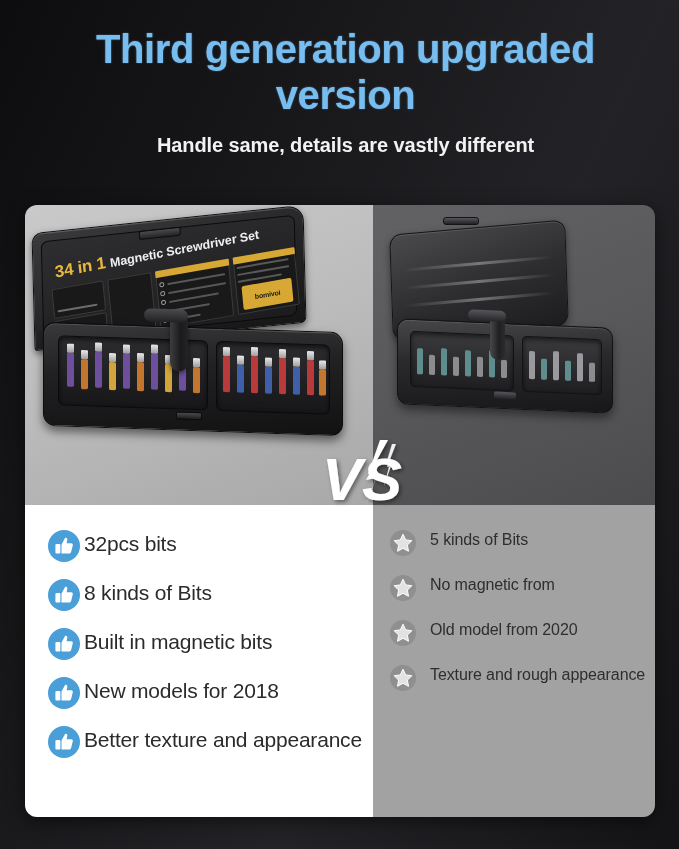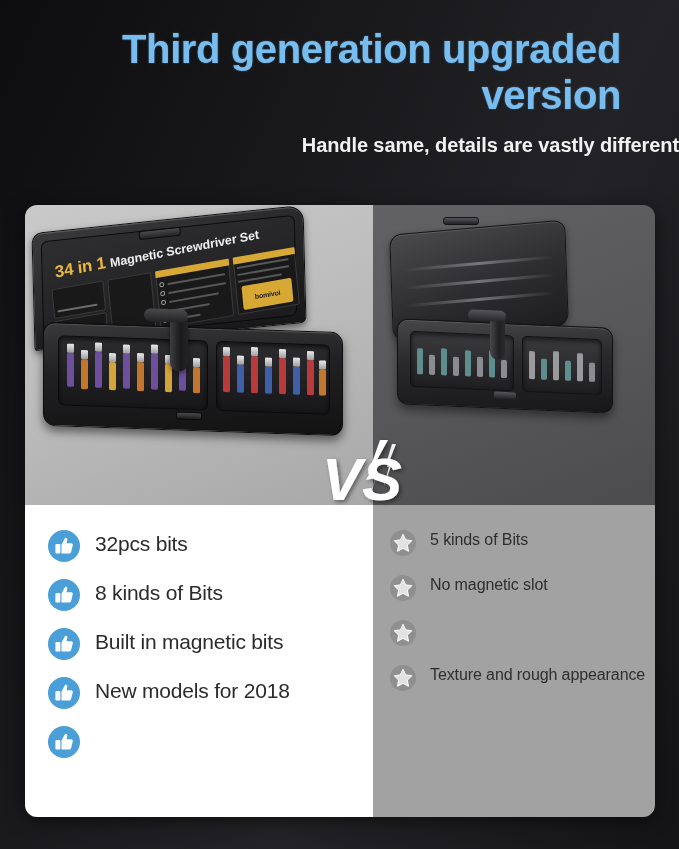--- a/index.html
+++ b/index.html
@@ -9,21 +9,21 @@
     font-family: "Liberation Sans", sans-serif;
     overflow: hidden;
   }
   .page {
     position: relative;
     width: 679px; height: 849px;
     background: linear-gradient(115deg, #0d0d0f 0%, #1a1a1d 38%, #232327 62%, #141416 100%);
   }
 
   
-  .header { position: absolute; top: 0; left: 0; width: 679px; height: 182px; text-align: right; padding-left: 12px; }
+  .header { position: absolute; top: 0; left: 0; width: 679px; height: 182px; text-align: center; padding-left: 12px; }
   .title {
     font-size: 40px; font-weight: 700; line-height: 46px;
     color: #77bdf0;
     letter-spacing: -0.4px;
     padding: 26px 58px 0 58px;
     text-shadow: 0 0 2px rgba(120,190,240,.45);
   }
   .subtitle {
     margin-top: 16px;
     font-size: 20px; font-weight: 700; color: #f2f2f2;
@@ -64,21 +64,21 @@
   .list-right .row { padding: 0 0 0 16px; margin-bottom: 15px; }
 
   .badge { flex: 0 0 auto; position: relative; }
   .badge svg { display: block; }
   .list-left  .badge { width: 34px; height: 34px; margin-top: 2px; }
   .list-right .badge { width: 28px; height: 28px; margin-top: 2px; }
 
   .row-text { color: #2b2b2b; }
   .list-left  .row-text {
     font-size: 21px; line-height: 25px; font-weight: 400;
-    margin-left: 14px; padding-top: 4px; letter-spacing: -0.2px;
+    margin-left: 3px; padding-top: 4px; letter-spacing: -0.2px;
   }
   .list-right .row-text {
     font-size: 16px; line-height: 20px; font-weight: 400;
     margin-left: 13px; padding-top: 3px; color: #2e2e2e; letter-spacing: -0.1px;
   }
 
   
   .vs {
     position: absolute; left: 318px; top: 438px;
     width: 104px; height: 80px;
@@ -396,20 +396,21 @@
         </div>
 
         <div class="row">
           <div class="badge">
             <svg viewBox="0 0 34 34" width="34" height="34">
               <circle cx="17" cy="17" r="16" fill="#4a9fd8"></circle>
               <path d="M14.5 15.5 L18.2 8.8 C19.6 8.3 20.6 9.4 20.3 10.8 L19.6 14.2 L24.3 14.2 C25.4 14.2 26.1 15.2 25.8 16.2 L24.1 23 C23.9 23.9 23.1 24.5 22.2 24.5 L14.5 24.5 Z" fill="#ffffff"></path>
               <rect x="8.4" y="15" width="5" height="9.5" rx="1.1" fill="#ffffff"></rect>
             </svg>
           </div>
+          <div class="row-text">Better texture and appearance</div>
         </div>
 
       </div>
     </div>
 
     <div class="col col-right">
 
       <div class="photo photo-right">
 
         <div class="r-lid">
@@ -457,30 +458,31 @@
           <div class="row-text">5 kinds of Bits</div>
         </div>
 
         <div class="row">
           <div class="badge">
             <svg viewBox="0 0 28 28" width="28" height="28">
               <circle cx="14" cy="14" r="13" fill="#8f8f8f"></circle>
               <path d="M14 5.2 L16.7 10.9 L22.8 11.7 L18.4 16.1 L19.5 22.3 L14 19.3 L8.5 22.3 L9.6 16.1 L5.2 11.7 L11.3 10.9 Z" fill="#e2e2e2" stroke="#ffffff" stroke-width="1"></path>
             </svg>
           </div>
-          <div class="row-text">No magnetic slot</div>
+          <div class="row-text">No magnetic from</div>
         </div>
 
         <div class="row">
           <div class="badge">
             <svg viewBox="0 0 28 28" width="28" height="28">
               <circle cx="14" cy="14" r="13" fill="#8f8f8f"></circle>
               <path d="M14 5.2 L16.7 10.9 L22.8 11.7 L18.4 16.1 L19.5 22.3 L14 19.3 L8.5 22.3 L9.6 16.1 L5.2 11.7 L11.3 10.9 Z" fill="#e2e2e2" stroke="#ffffff" stroke-width="1"></path>
             </svg>
           </div>
+          <div class="row-text">Old model from 2020</div>
         </div>
 
         <div class="row">
           <div class="badge">
             <svg viewBox="0 0 28 28" width="28" height="28">
               <circle cx="14" cy="14" r="13" fill="#8f8f8f"></circle>
               <path d="M14 5.2 L16.7 10.9 L22.8 11.7 L18.4 16.1 L19.5 22.3 L14 19.3 L8.5 22.3 L9.6 16.1 L5.2 11.7 L11.3 10.9 Z" fill="#e2e2e2" stroke="#ffffff" stroke-width="1"></path>
             </svg>
           </div>
           <div class="row-text">Texture and rough appearance</div>

